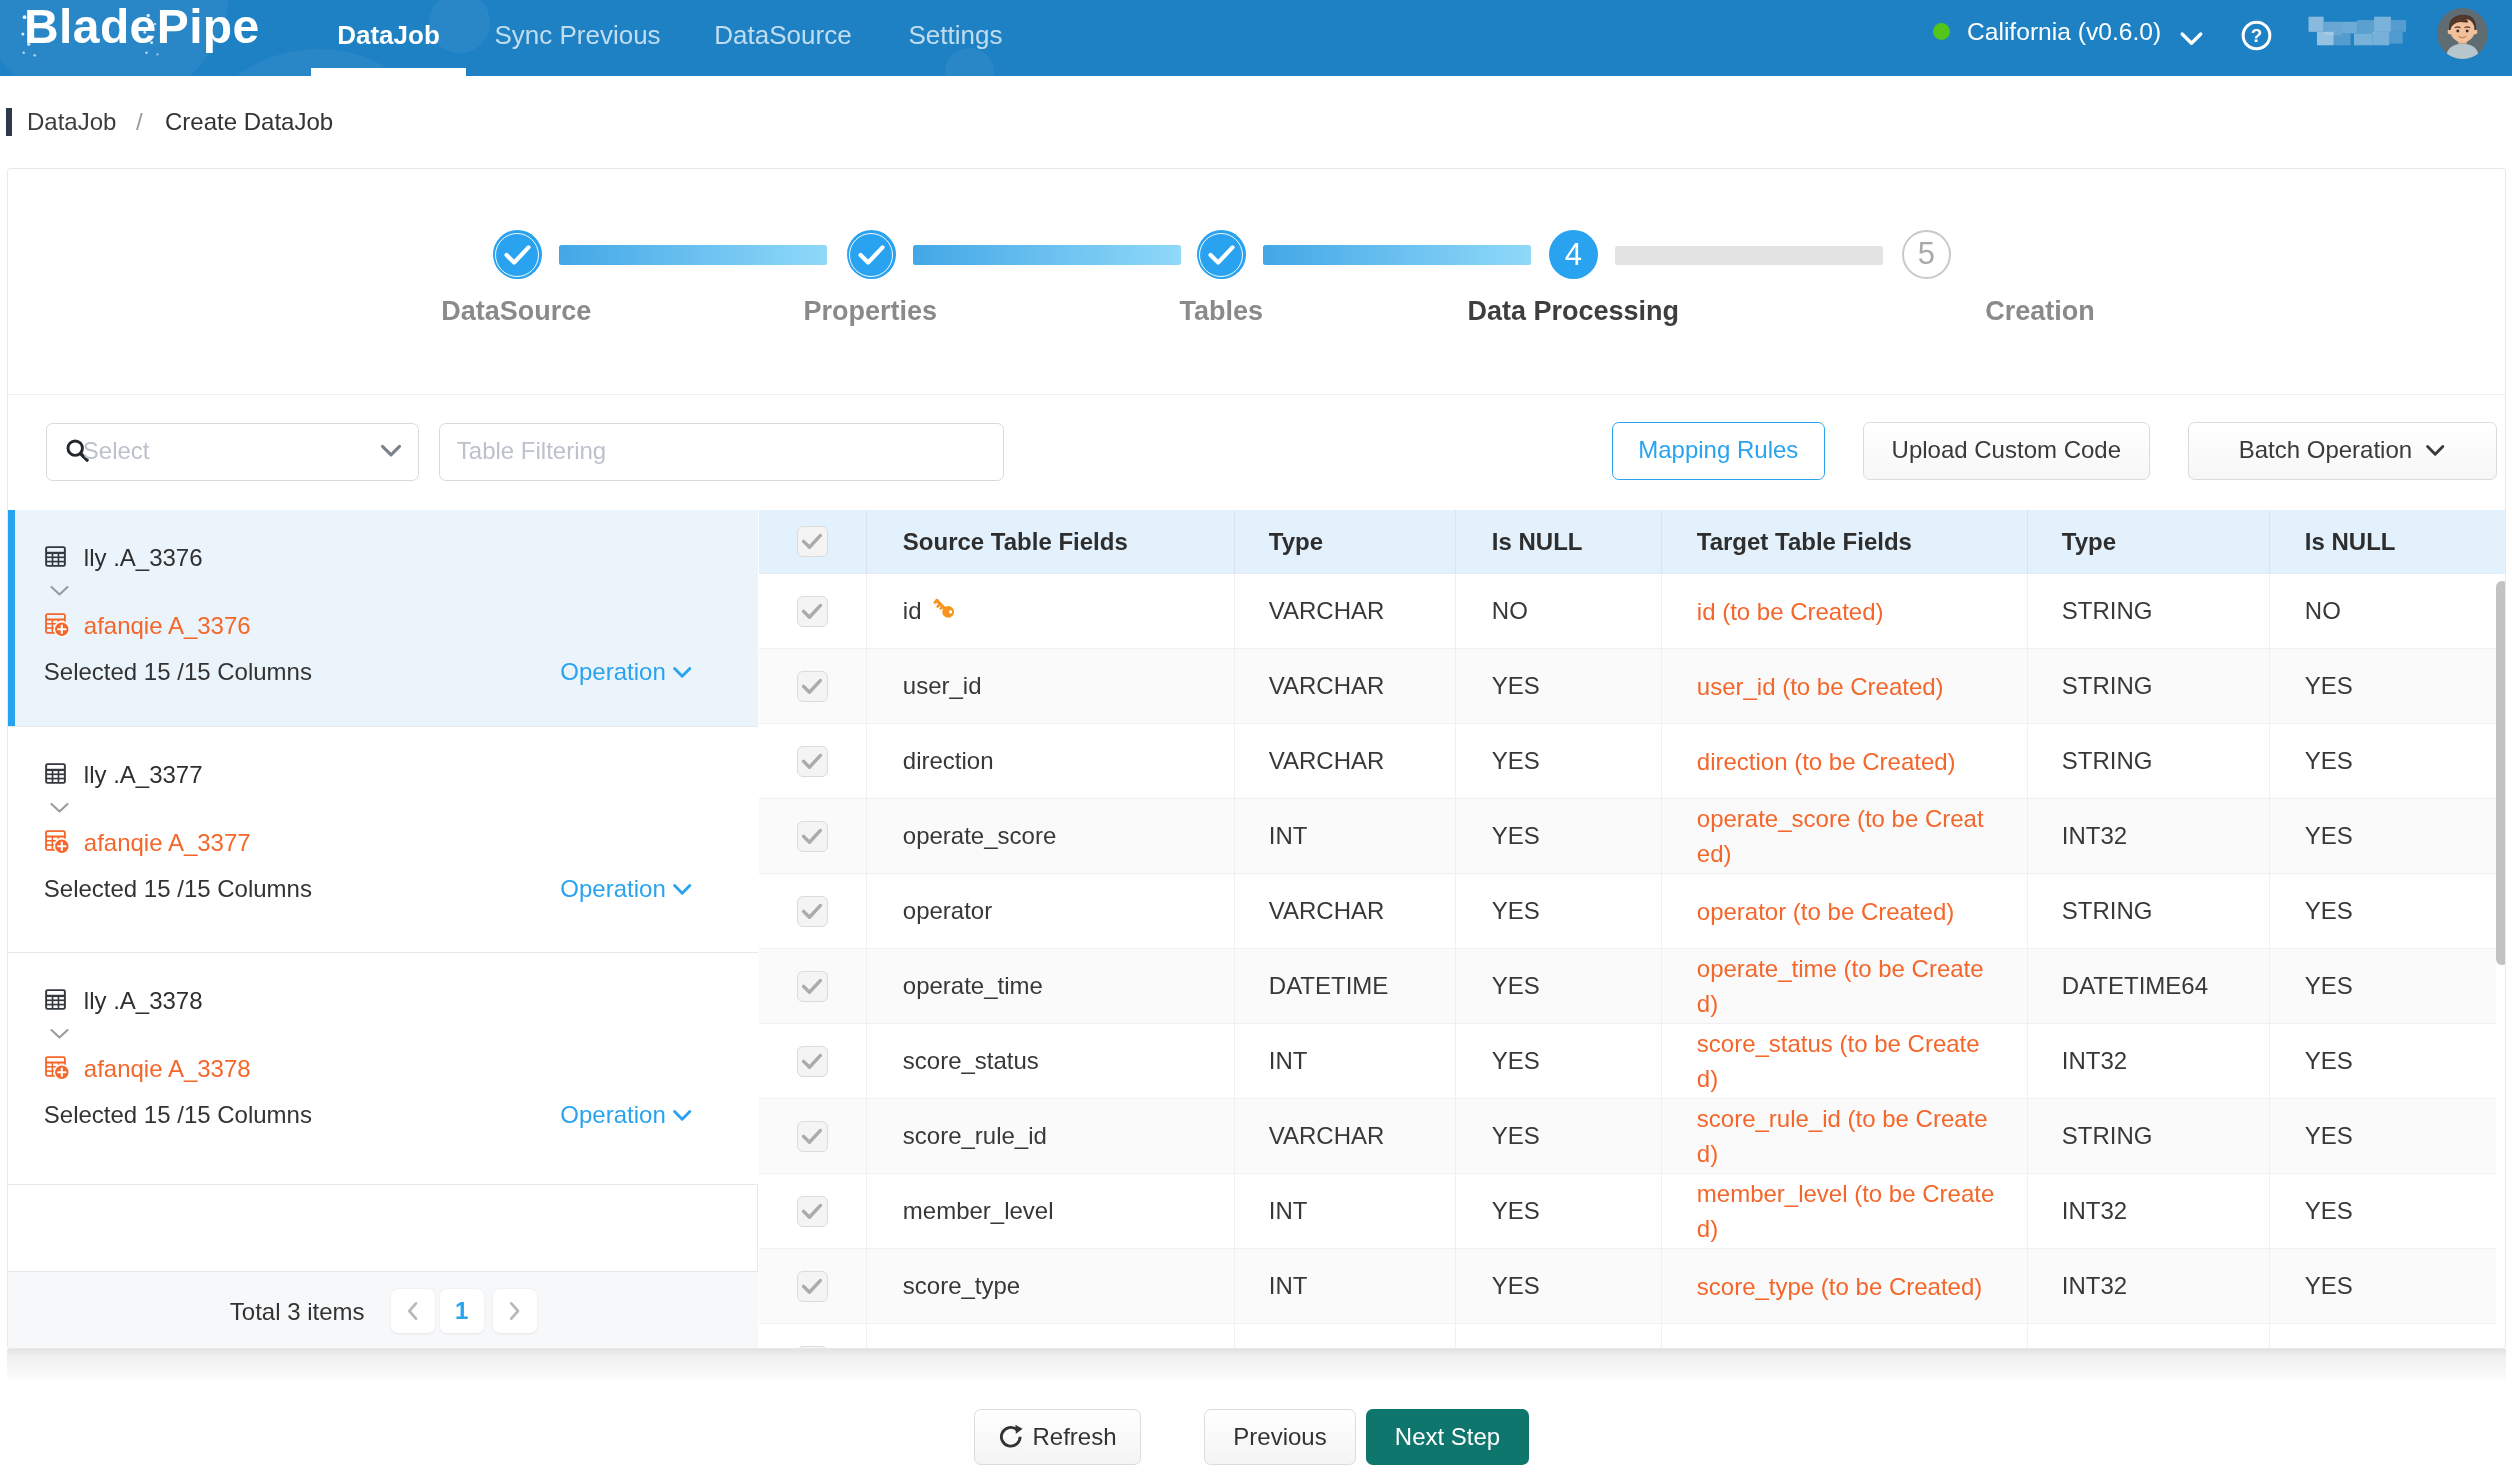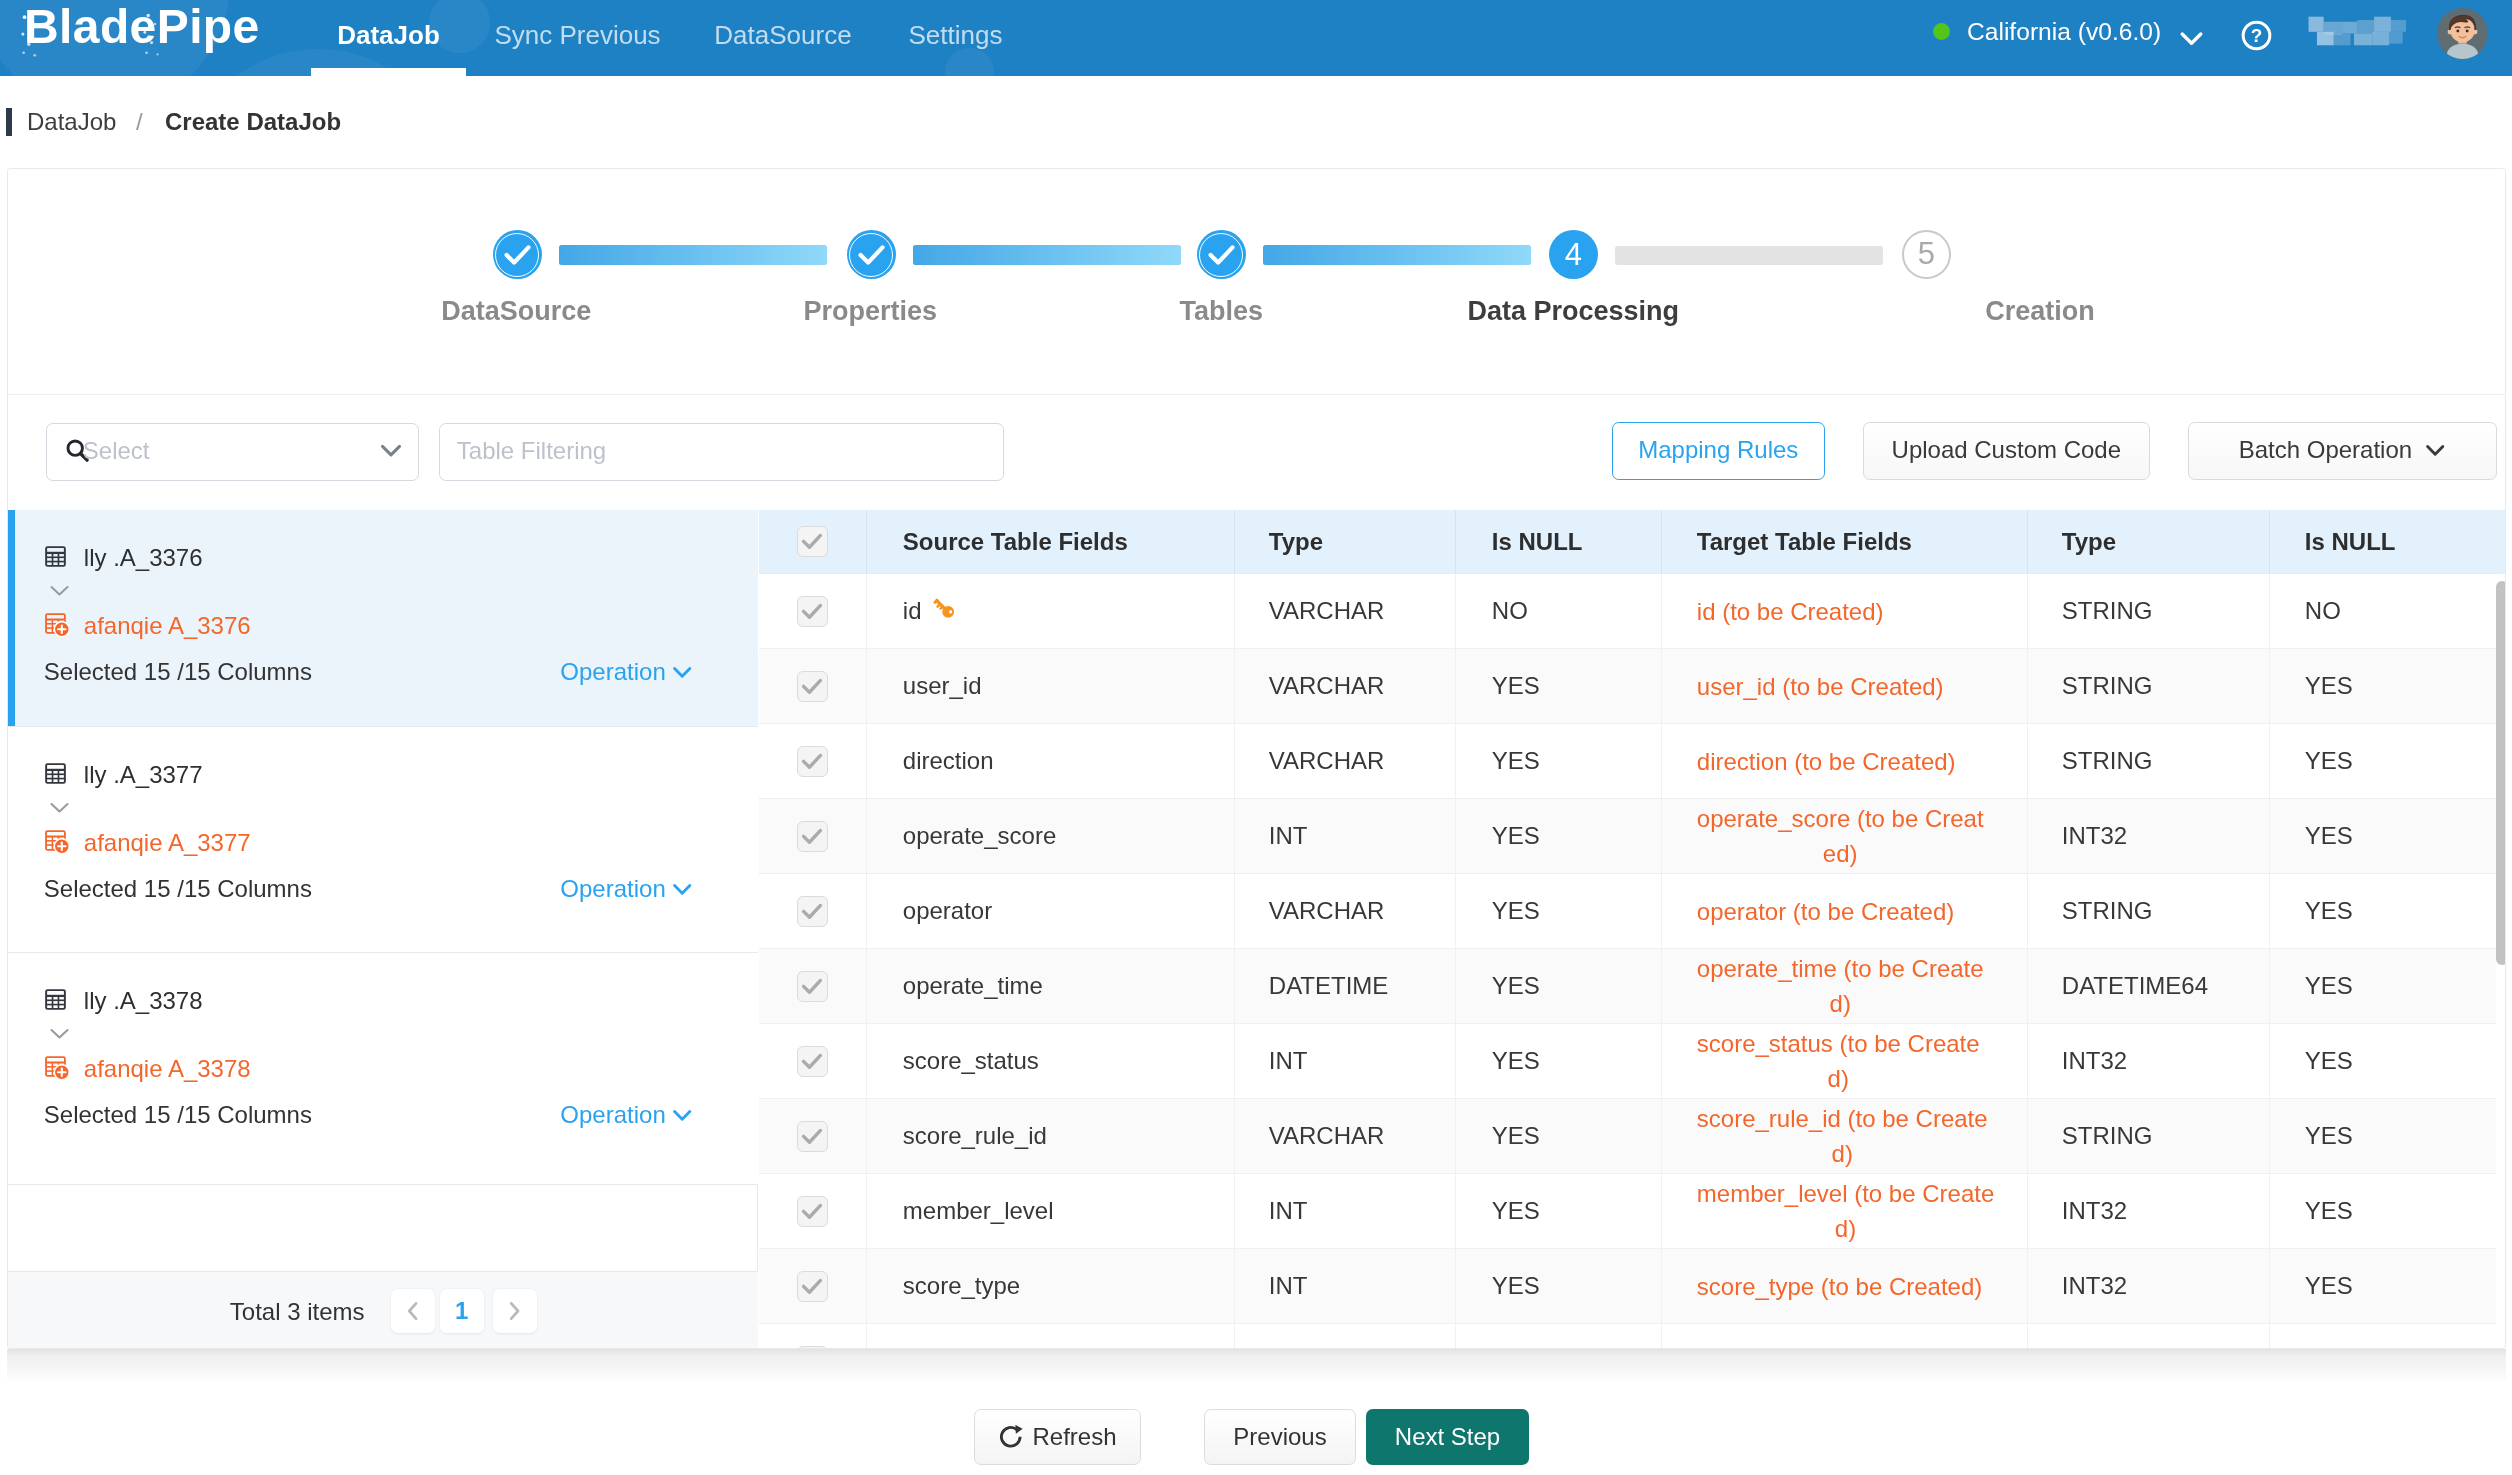--- a/index.html
+++ b/index.html
@@ -12,21 +12,21 @@
 .navitem { position:absolute; top:0; height:76px; line-height:70px; text-align:center; font-size:26px; color:rgba(255,255,255,0.72); }
 .navitem.active { color:#fff; font-weight:bold; }
 .navitem.active::after { content:''; position:absolute; left:0; bottom:0; width:100%; height:7.6px; background:#fff; }
 #greendot { position:absolute; left:1933px; top:23px; width:17px; height:17px; border-radius:50%; background:#52C41A; }
 #california { position:absolute; left:1967px; top:0; height:76px; line-height:63px; font-size:24.6px; color:#fff; }
 
 #crumb { position:absolute; left:0; top:76px; width:2512px; height:92px; background:#fff; }
 #crumb .bar { position:absolute; left:6px; top:32px; width:6px; height:28px; background:#2C3A4B; }
 #crumb .t1 { position:absolute; left:27px; top:32px; font-size:24px; line-height:28px; color:#3D3D3D; }
 #crumb .sl { position:absolute; left:136px; top:32px; font-size:24px; line-height:28px; color:#9A9A9A; }
-#crumb .t2 { position:absolute; left:165px; top:32px; font-size:24px; line-height:28px; font-weight:bold; color:#333; }
+#crumb .t2 { position:absolute; left:165px; top:32px; font-size:24px; line-height:28px; font-weight:normal; color:#333; }
 
 #card { position:absolute; left:6.8px; top:168px; width:2499px; height:1181px; background:#fff; border:0.8px solid #E9E9E9; border-radius:3.4px; overflow:hidden; }
 #band { position:absolute; left:6.8px; top:1349px; width:2499px; height:32px; background:linear-gradient(to bottom,#E2E2E2 0px,#EFEFEF 6.8px,#F7F7F7 22px,#FDFDFD 32px); }
 
 #stepper { position:absolute; left:0; top:0; width:2497px; height:226px; border-bottom:0.8px solid #EEEEEE; }
 .stepc { position:absolute; top:61px; width:49px; height:49px; border-radius:50%; background:#29A3EF; }
 .stepc.done::after { content:''; position:absolute; left:2.5px; top:2.5px; right:2.5px; bottom:2.5px; border:1.7px solid rgba(255,255,255,0.95); border-radius:50%; }
 .stepc svg { position:absolute; left:11px; top:12.7px; }
 .stepc.num { color:#fff; font-size:31px; text-align:center; line-height:49px; }
 .stepc.pend { background:#fff; border:2.5px solid #C9C9C9; color:#A9A9A9; line-height:44px; }
@@ -51,21 +51,21 @@
 .litem .oicon { position:absolute; left:37px; top:103px; }
 .litem .r2 { position:absolute; left:76px; top:102px; font-size:24px; line-height:28px; color:#F4662A; }
 .litem .r3 { position:absolute; left:36px; top:148px; font-size:24px; line-height:28px; color:#333; }
 .litem .op { position:absolute; right:65px; top:148px; font-size:24px; line-height:28px; color:#29A3EF; }
 #pagin { position:absolute; left:0; top:761px; width:750px; height:79px; background:#F7F8FA; border-top:0.8px solid #E8E8E8; border-bottom:0.8px solid #EDEDED; }
 #pagin .tot { position:absolute; left:222px; top:25.5px; font-size:24px; line-height:28px; color:#333; }
 .pgbox { position:absolute; top:17px; width:44px; height:44px; background:#fff; border-radius:6.8px; box-shadow:0 0.8px 2.5px rgba(0,0,0,0.08); text-align:center; line-height:44px; }
 .pgbox.cur { color:#29A3EF; font-weight:bold; font-size:24px; }
 
 #tbl { position:absolute; left:751px; top:341px; width:1737px; height:840px; overflow:hidden; }
-.trow { display:flex; width:1737px;text-align:center; }
+.trow { display:flex; width:1737px; }
 .th { height:64px; background:#E3F1FC; font-weight:bold; color:#2E2E2E; border-bottom:0.8px solid #E6EAEF; }
 .td { height:75px; background:#fff; border-bottom:0.8px solid #F0F0F0; color:#383838; }
 .td.alt { background:#FAFAFA; }
 .c { flex:none; position:relative; font-size:24px; display:flex; align-items:center; }
 .c0 { width:108px; justify-content:center; }
 .c1 { width:368px; padding-left:36px; }
 .c2 { width:221px; padding-left:34px; }
 .c3 { width:206px; padding-left:36px; }
 .c4 { width:366px; padding-left:35px; padding-right:36px; }
 .c5 { width:242px; padding-left:34px; }

